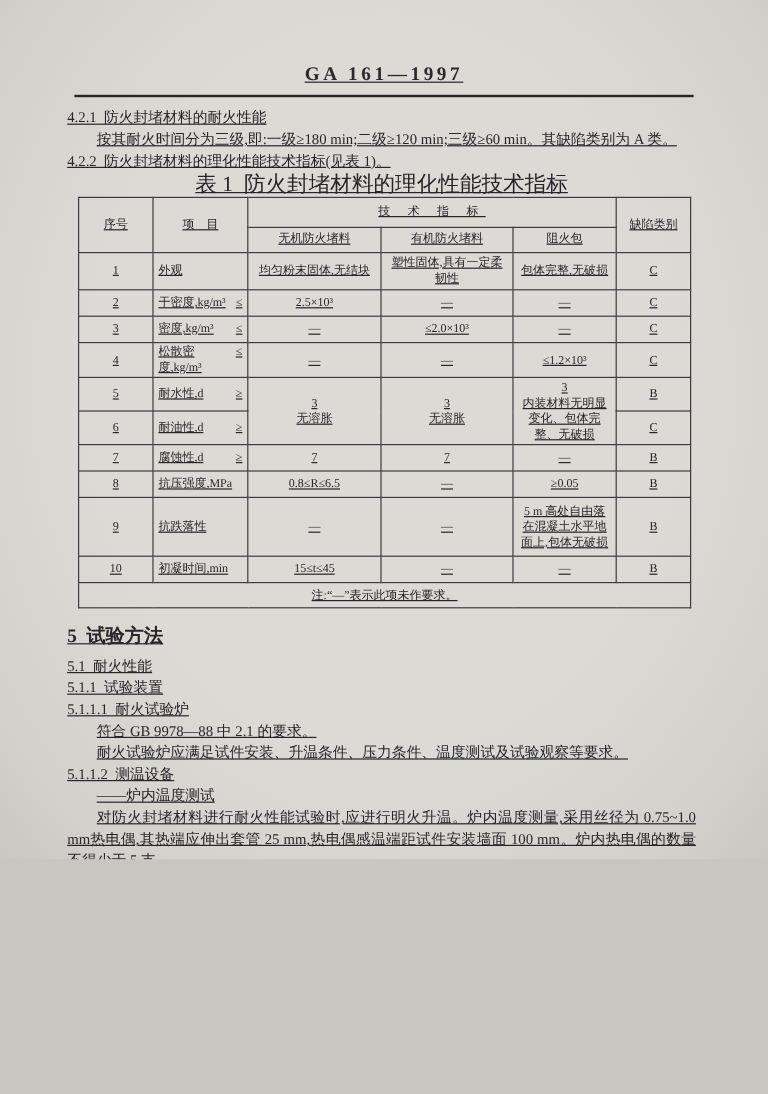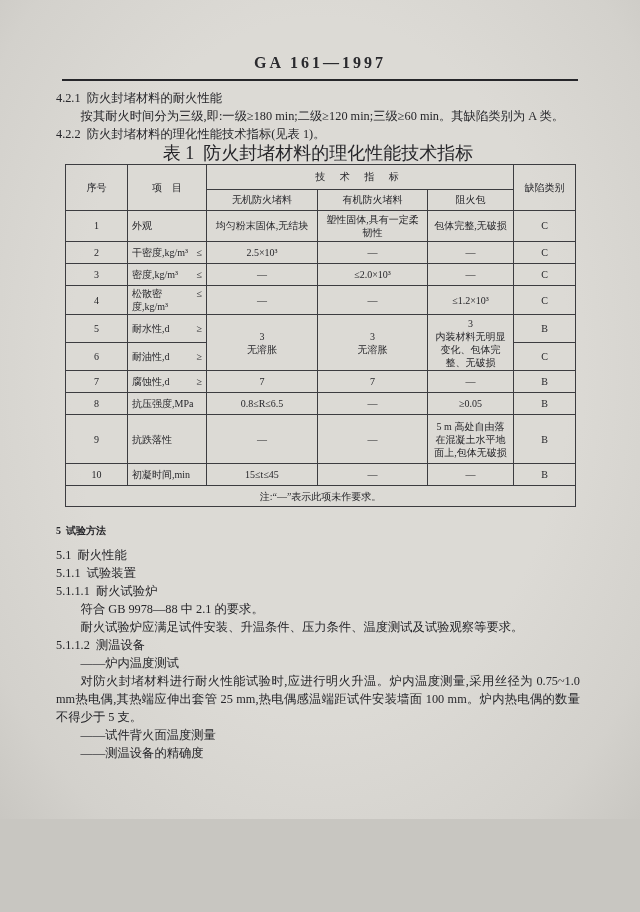--- a/index.html
+++ b/index.html
@@ -3,45 +3,46 @@
 <meta charset="utf-8">
 <style>
   html,body { margin:0; padding:0; }
   body {
     width:640px; height:912px;
     background:#c8c6c1;
     font-family:"Liberation Serif","DejaVu Serif",serif;
   }
   .page {
     position:relative;
-    width:640px; height:819px;
+    width:640px; height:716px;
     overflow:hidden;
     color:#26262a;
     background:radial-gradient(ellipse at 50% 45%, #dcdad5 55%, #d3d1cc 85%, #c9c7c2 100%);
+    text-decoration:underline;
   }
   .doc-header {
     padding-top:54px;
     text-align:center;
     font-size:16px;
     font-weight:bold;
     letter-spacing:3px;
     color:#2a2a2e;
   }
   .header-rule {
     height:0;
     border-top:2px solid #26262a;
     margin:7px 62px 0 62px;
   }
   .content {
     margin:8px 60px 0 56px;
     font-size:12.3px;
     line-height:18px;
   }
   .h { white-space:pre-wrap; }
-  .h5main { font-weight:bold; font-size:10px; margin-top:15px; }
+  .h5main { font-weight:bold; font-size:16px; margin-top:15px; }
   .gap-s { margin-top:6px; }
   p.para {
     margin:0;
     text-indent:2em;
     text-align:justify;
     white-space:normal;
   }
   .dash-line { padding-left:2em; }
   .tbl-title {
     text-align:center;

